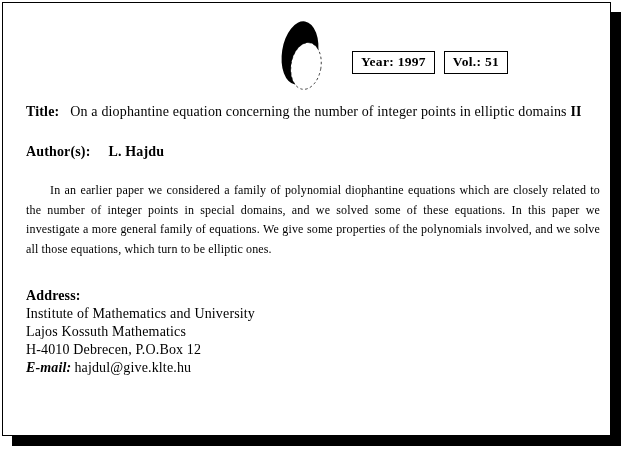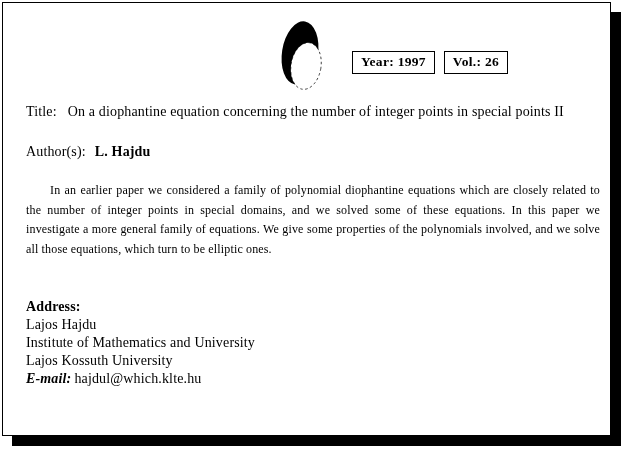--- a/index.html
+++ b/index.html
@@ -58,78 +58,78 @@
   }
   .title-block .lbl{margin-right:11px;}
   .author-line{
     position:absolute;
     left:23px;
     top:141px;
     width:568px;
     font-size:14px;
     letter-spacing:0.15px;
   }
-  .author-line .lbl{margin-right:9px;}
+  .author-line .lbl{margin-right:18px;}
   .author-name{font-weight:bold;text-align:center;}
   .abstract{
     position:absolute;
     left:23px;
     top:178px;
     width:574px;
     font-size:12px;
     line-height:19.7px;
     letter-spacing:0.15px;
     text-align:justify;
     text-indent:24px;
   }
   .address-block{
     position:absolute;
     left:23px;
-    top:295px;
+    top:284px;
     width:568px;
     font-size:14px;
     line-height:18px;
     letter-spacing:0.15px;
   }
   .address-block .lbl{font-weight:bold;}
   .email-label{
     font-weight:bold;
     font-style:italic;
     margin-right:3px;
   }
-  b{font-weight:normal;}
+  b{font-weight:bold;}
 </style>
 </head>
 <body>
 
 <div class="page">
 
   <svg class="logo" viewBox="0 0 48 78" aria-hidden="true">
     <ellipse cx="23" cy="36" rx="18" ry="32" fill="#000000" transform="rotate(9 23 36)"></ellipse>
     <ellipse cx="29" cy="49" rx="15" ry="23.5" fill="#ffffff" stroke="#000000" stroke-width="0.7" stroke-dasharray="2.5 2.5" transform="rotate(9 29 49)"></ellipse>
   </svg>
 
   <div class="badges">
     <div class="badge">Year: 1997</div>
-    <div class="badge">Vol.: 26</div>
+    <div class="badge">Vol.: 51</div>
   </div>
 
   <div class="title-block">
-    <b class="lbl">Title:</b><span>On a diophantine equation concerning the number of integer points in special points</span> <b>II</b>
+    <b class="lbl">Title:</b><span>On a diophantine equation concerning the number of integer points in elliptic domains</span> <b>II</b>
   </div>
 
   <div class="author-line">
     <b class="lbl">Author(s):</b><span class="author-name">L. Hajdu</span>
   </div>
 
   <div class="abstract">In an earlier paper we considered a family of polynomial diophantine equations which are closely related to the number of integer points in special domains, and we solved some of these equations. In this paper we investigate a more general family of equations. We give some properties of the polynomials involved, and we solve all those equations, which turn to be elliptic ones.</div>
 
   <div class="address-block">
     <div class="lbl">Address:</div>
-    <div>Lajos Hajdu</div>
     <div>Institute of Mathematics and University</div>
-    <div>Lajos Kossuth University</div>
+    <div>Lajos Kossuth Mathematics</div>
+    <div>H-4010 Debrecen, P.O.Box 12</div>
     <div>
-      <span class="email-label">E-mail:</span><span>hajdul@which.klte.hu</span>
+      <span class="email-label">E-mail:</span><span>hajdul@give.klte.hu</span>
     </div>
   </div>
 
 </div>
 
 </body></html>

